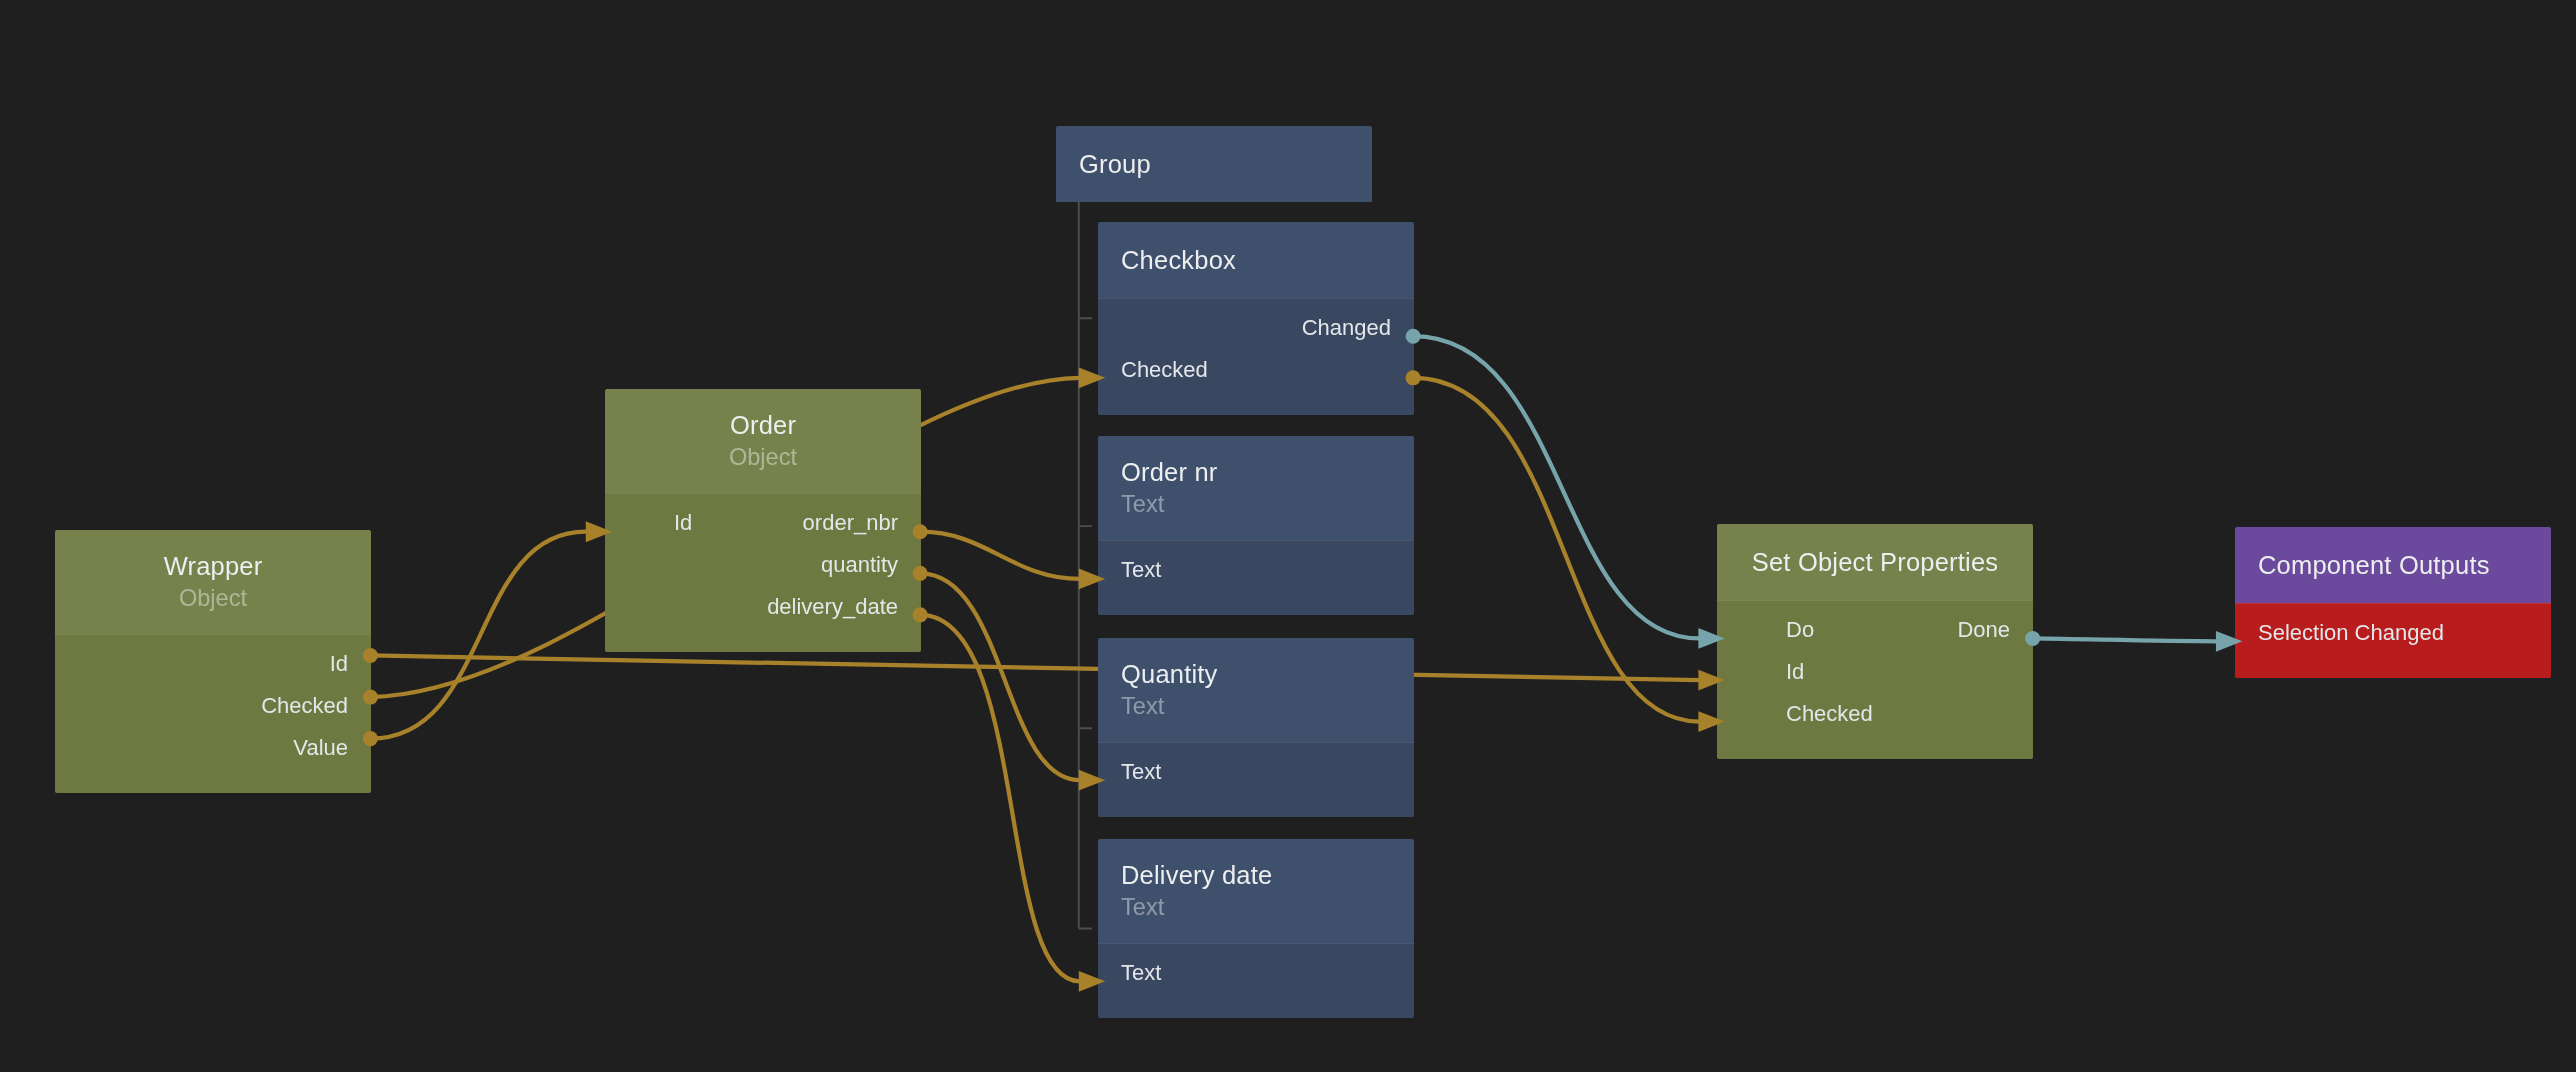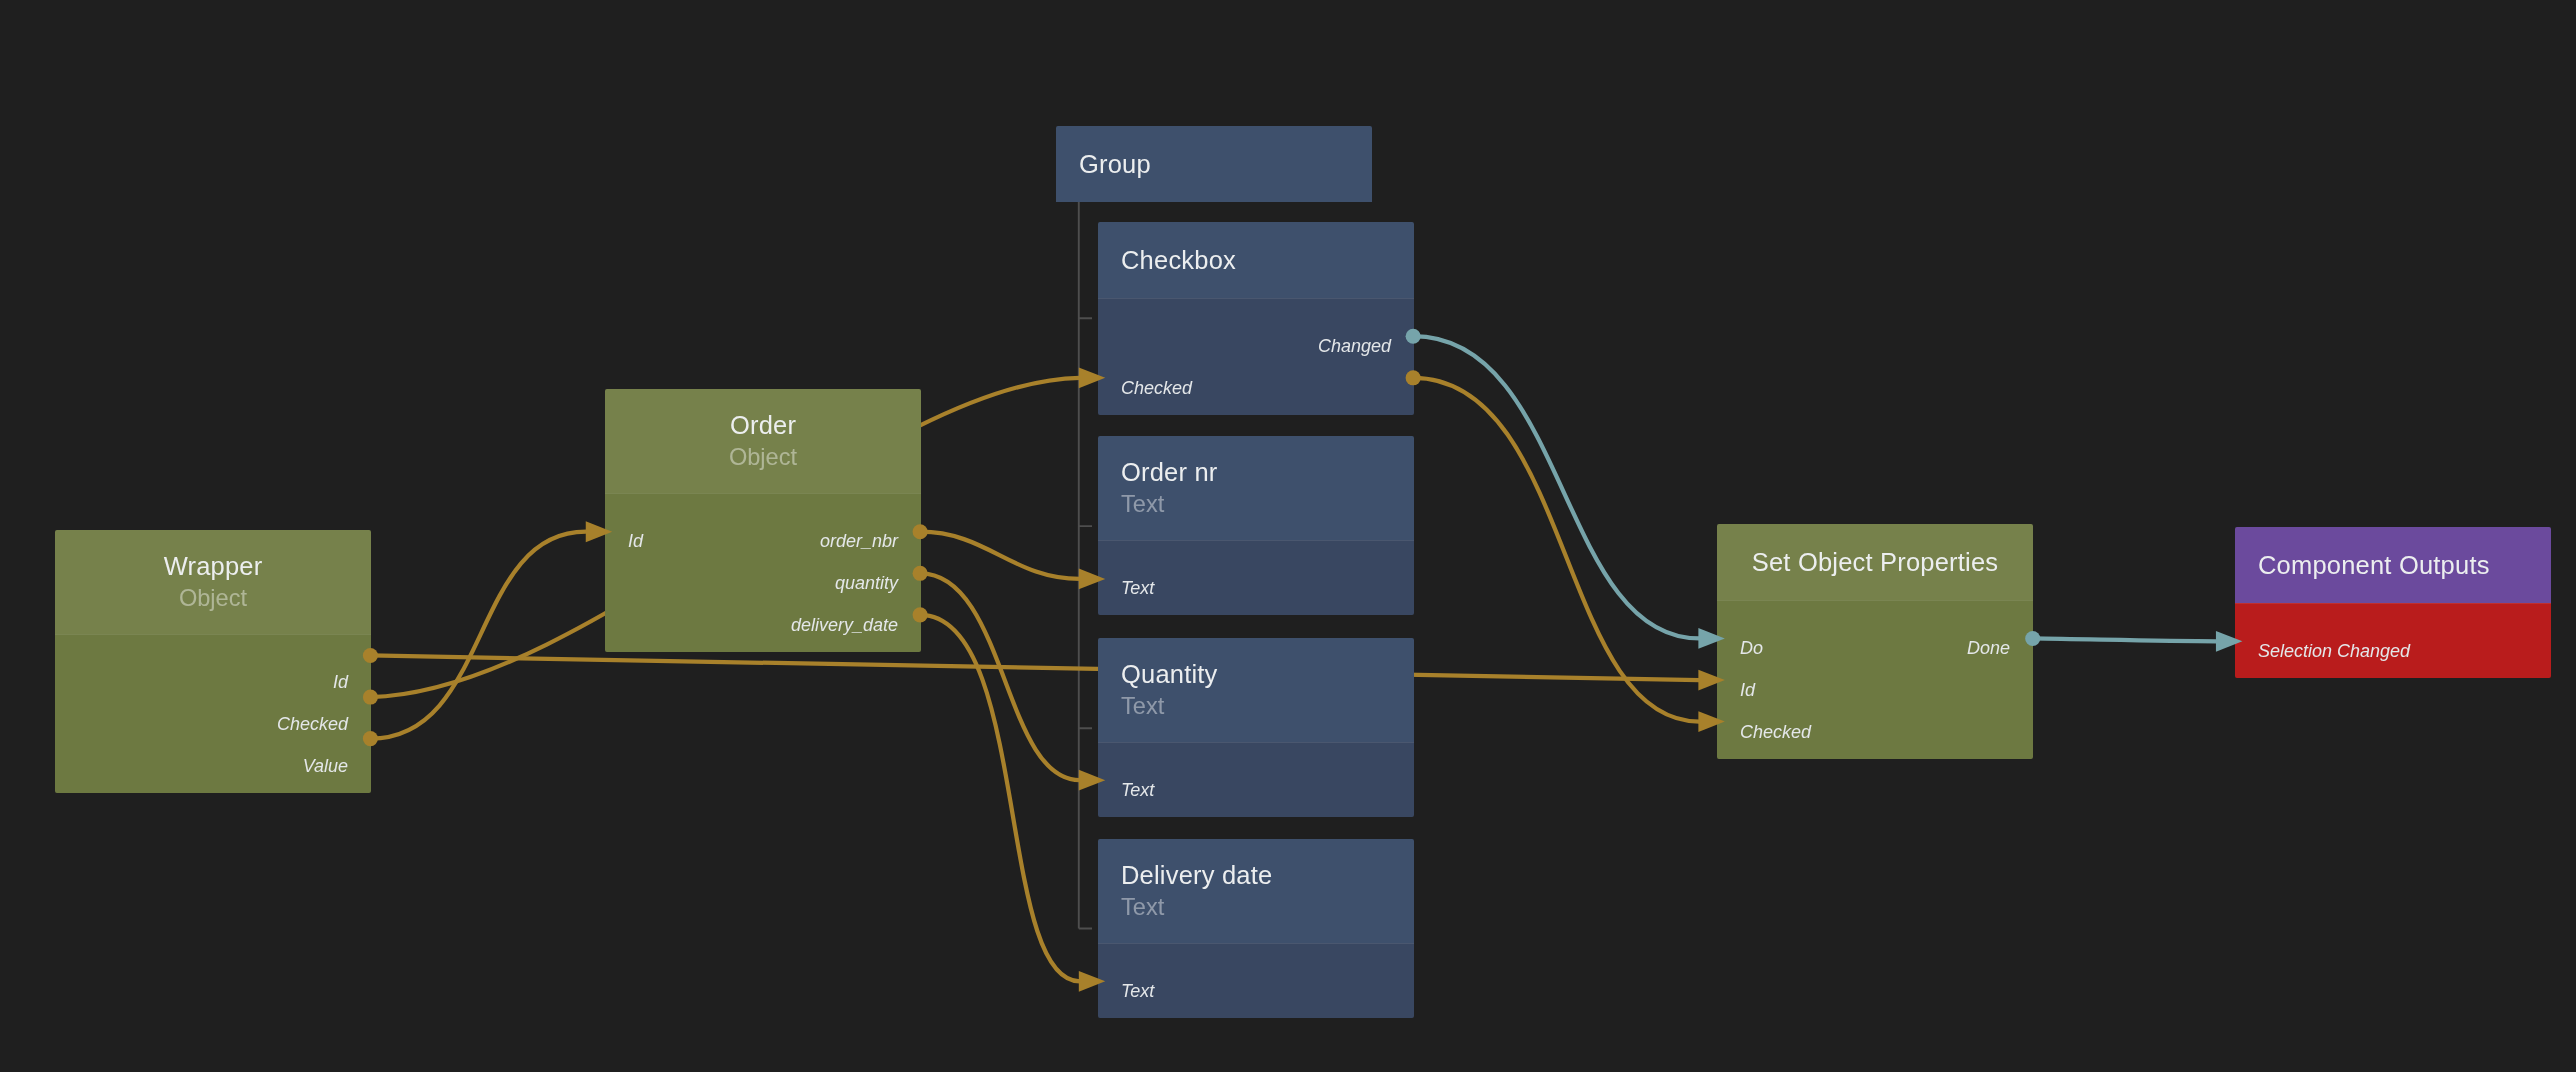--- a/index.html
+++ b/index.html
@@ -10,25 +10,25 @@
   #nodes{position:absolute;left:0;top:0;width:2576px;height:1072px;z-index:2;}
   #ports{z-index:3;pointer-events:none;}
 
   .node{position:absolute;width:316px;border-radius:1.9px;}
   .hdr{padding:0 23px;display:flex;flex-direction:column;justify-content:center;border-radius:1.9px 1.9px 0 0;}
   .h80{height:76px}
   .h110{height:104px}
   .title{font-size:25.5px;font-weight:500;color:#eceeef;letter-spacing:0.2px;}
   .subtitle{font-size:23.6px;color:rgba(255,255,255,.42);margin-top:4.7px;}
   .nbody{padding:16px 0;border-top:1.9px solid rgba(255,255,255,.09);border-radius:0 0 1.9px 1.9px;}
-  .row{height:42px;display:flex;align-items:flex-end;padding:0 23px;font-size:18px;color:#e4e7e9;font-style:italic;}
+  .row{height:42px;display:flex;align-items:flex-start;padding:0 23px;font-size:22px;color:#e4e7e9;}
   .row.out{justify-content:flex-end;}
   .row.both{justify-content:space-between;}
 
-  .green .hdr{background:#76814b;align-items:center;}   .green .nbody{background:#6d7941;}
+  .green .hdr{background:#76814b;align-items:center;}   .green .nbody{background:#6d7941;padding-left:46px;}
   .blue  .hdr{background:#3e506c;}   .blue  .nbody{background:#394761;}
   .purple .hdr{background:#6b4a9d;}  .purple .nbody{background:#b91c1c;}
 </style>
 </head>
 <body>
 
 <div class="canvas">
 
   <svg id="edges" class="layer" viewBox="0 0 2727 1135">
 

